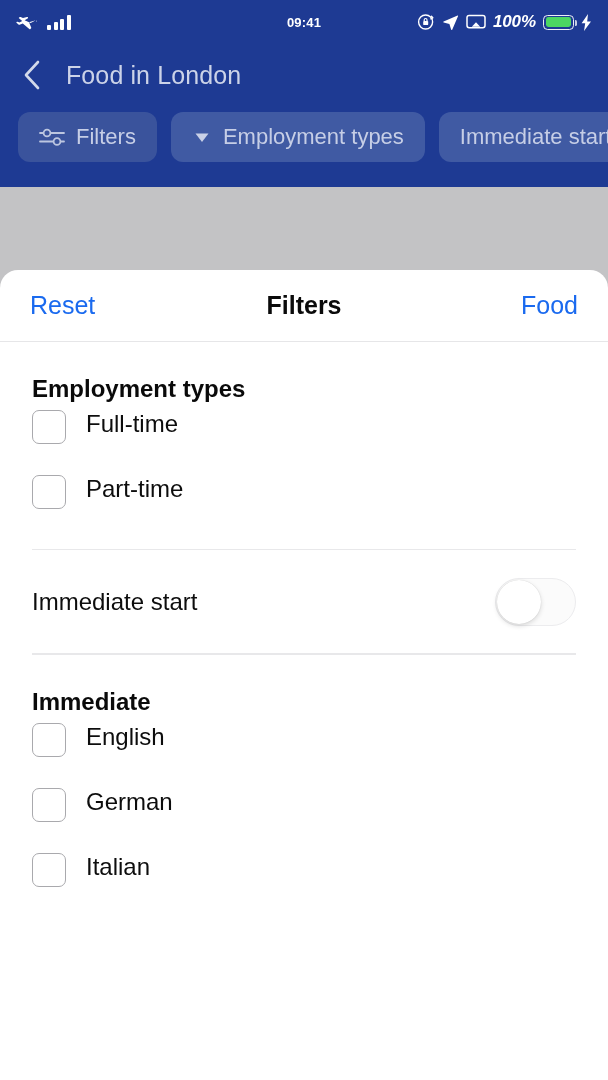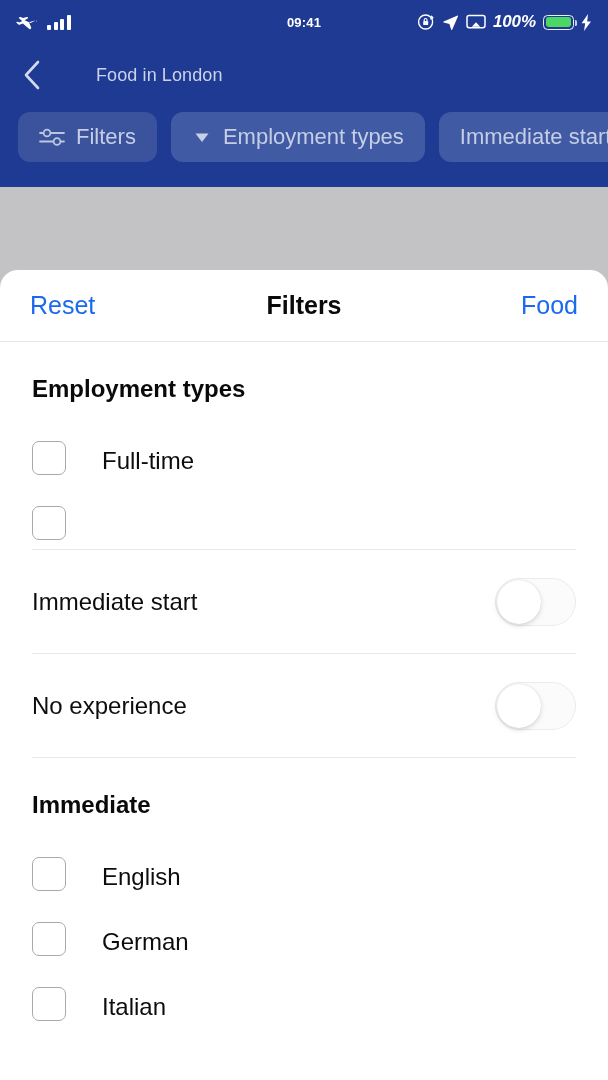--- a/index.html
+++ b/index.html
@@ -129,25 +129,24 @@
   }
   .back-btn {
     width: 30px;
     height: 34px;
     display: flex;
     align-items: center;
     justify-content: flex-start;
     cursor: pointer;
   }
   .nav-title {
-    font-size: 18px;
+    font-size: 25px;
     color: #ccd3e8;
     letter-spacing: 0.1px;
     white-space: nowrap;
-    margin-left: 30px;
   }
 
   
   .chips-row {
     display: flex;
     align-items: center;
     gap: 14px;
     padding: 0 18px;
     height: 62px;
     overflow: hidden;
@@ -237,22 +236,22 @@
   .section-title {
     font-size: 24px;
     font-weight: bold;
     color: #0a0a0a;
     padding: 33px 32px 7px 32px;
   }
 
   
   .check-row {
     display: flex;
-    align-items: flex-end;
-    gap: 36px;
+    align-items: flex-start;
+    gap: 20px;
     padding: 0 32px;
     height: 65px;
     cursor: pointer;
   }
   .checkbox {
     width: 34px;
     height: 34px;
     border: 1.6px solid #a9a9ad;
     border-radius: 7px;
     background: #ffffff;
@@ -419,40 +418,35 @@
 
       <div class="section-title">Employment types</div>
 
       <div class="check-row">
         <span class="checkbox"></span>
         <span class="check-label">Full-time</span>
       </div>
 
       <div class="check-row">
         <span class="checkbox"></span>
+        <span class="check-label">Part-time</span>
       </div>
 
       <div class="spacer-sm"></div>
       <div class="divider"></div>
 
       <div class="toggle-row">
         <span class="toggle-label">Immediate start</span>
         <span class="toggle">
           <span class="toggle-knob"></span>
         </span>
       </div>
 
       <div class="divider"></div>
 
-      <div class="toggle-row">
-        <span class="toggle-label">No experience</span>
-        <span class="toggle">
-          <span class="toggle-knob"></span>
-        </span>
-      </div>
 
       <div class="divider"></div>
 
       <div class="section-title">Immediate</div>
 
 
       <div class="check-row">
         <span class="checkbox"></span>
         <span class="check-label">English</span>
       </div>

